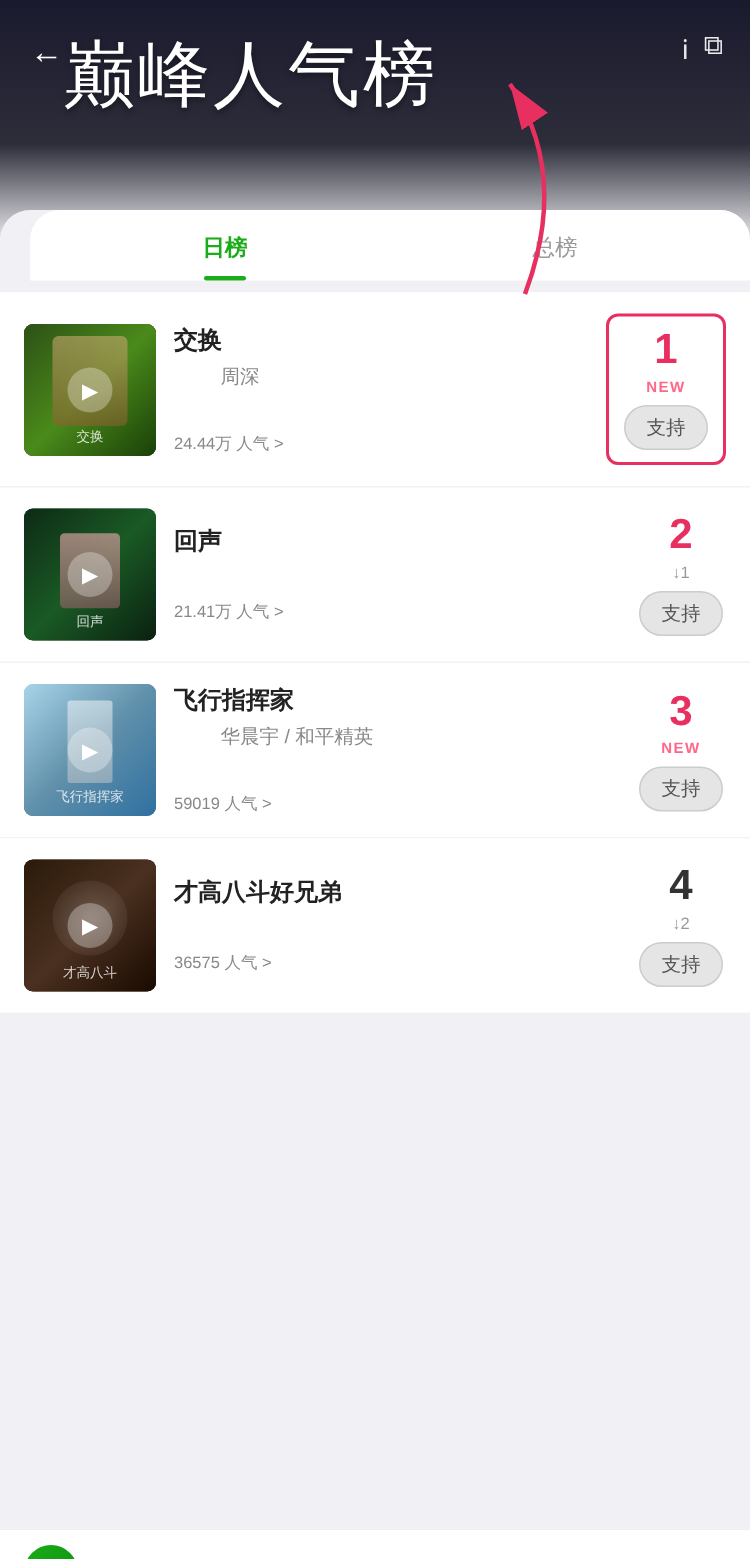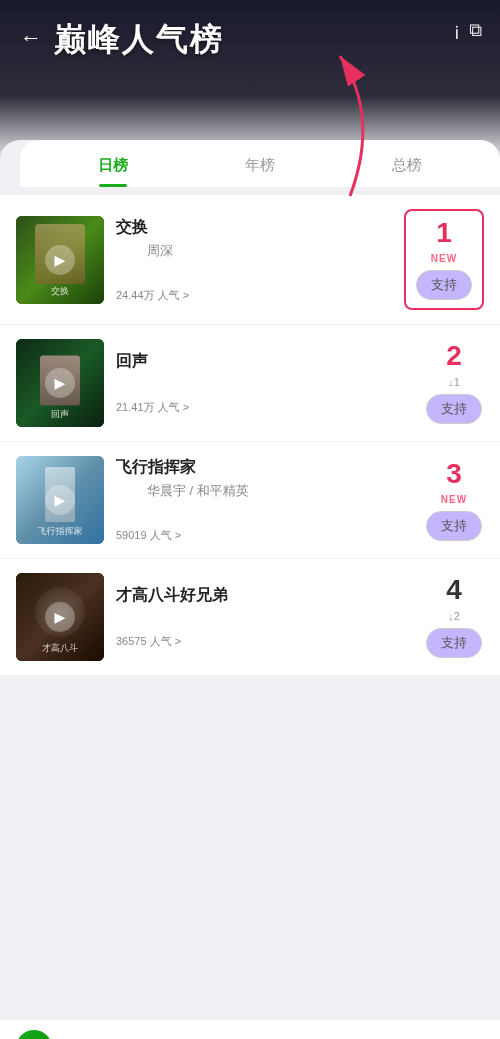--- a/index.html
+++ b/index.html
@@ -24,23 +24,23 @@
     .back-btn {
       color: #fff;
       font-size: 22px;
       cursor: pointer;
       margin-top: 4px;
       z-index: 10;
     }
 
     .header-title {
       color: #fff;
-      font-size: 32px;
-      font-weight: 700;
-      margin-left: 12px;
+      font-size: 48px;
+      font-weight: 400;
+      margin-left: 0;
       letter-spacing: 2px;
       text-shadow: 0 2px 4px rgba(0,0,0,0.4);
     }
 
     .header-icons {
       position: absolute;
       right: 18px;
       top: 20px;
       display: flex;
       gap: 10px;
@@ -250,21 +250,21 @@
       align-items: center;
       gap: 1px;
     }
 
     .support-btn {
       border: 1px solid #ccc;
       border-radius: 20px;
       padding: 5px 14px;
       font-size: 13px;
       color: #555;
-      background: #c4b5fd;
+      background: #e5e5e5;
       cursor: pointer;
       white-space: nowrap;
     }
 
     
     .rank-1-box {
       border: 2px solid #e83060;
       border-radius: 8px;
       padding: 8px 10px;
       display: flex;
@@ -334,21 +334,20 @@
   <div class="header-icons">
     <span class="header-icon">ℹ</span>
     <span class="header-icon">⧉</span>
   </div>
 </div>
 
 <div class="content-area">
 
   <div class="tabs">
     <div class="tab active">日榜</div>
-    <div class="tab">年榜</div>
     <div class="tab">总榜</div>
   </div>
 
   <div class="list-container">
 
     <div class="list-item" style="position:relative;">
       <div class="album-art album-art-1">
         <div style="position:absolute;top:0;left:0;right:0;bottom:0;background:linear-gradient(135deg,#2d5016,#4a8a1a,#1a4008);"></div>
         <div style="position:absolute;top:8px;left:50%;transform:translateX(-50%);width:50px;height:60px;background:linear-gradient(180deg,#c8a870,#8a6030);border-radius:4px;opacity:0.6;"></div>
         <div class="album-text">交换</div>

